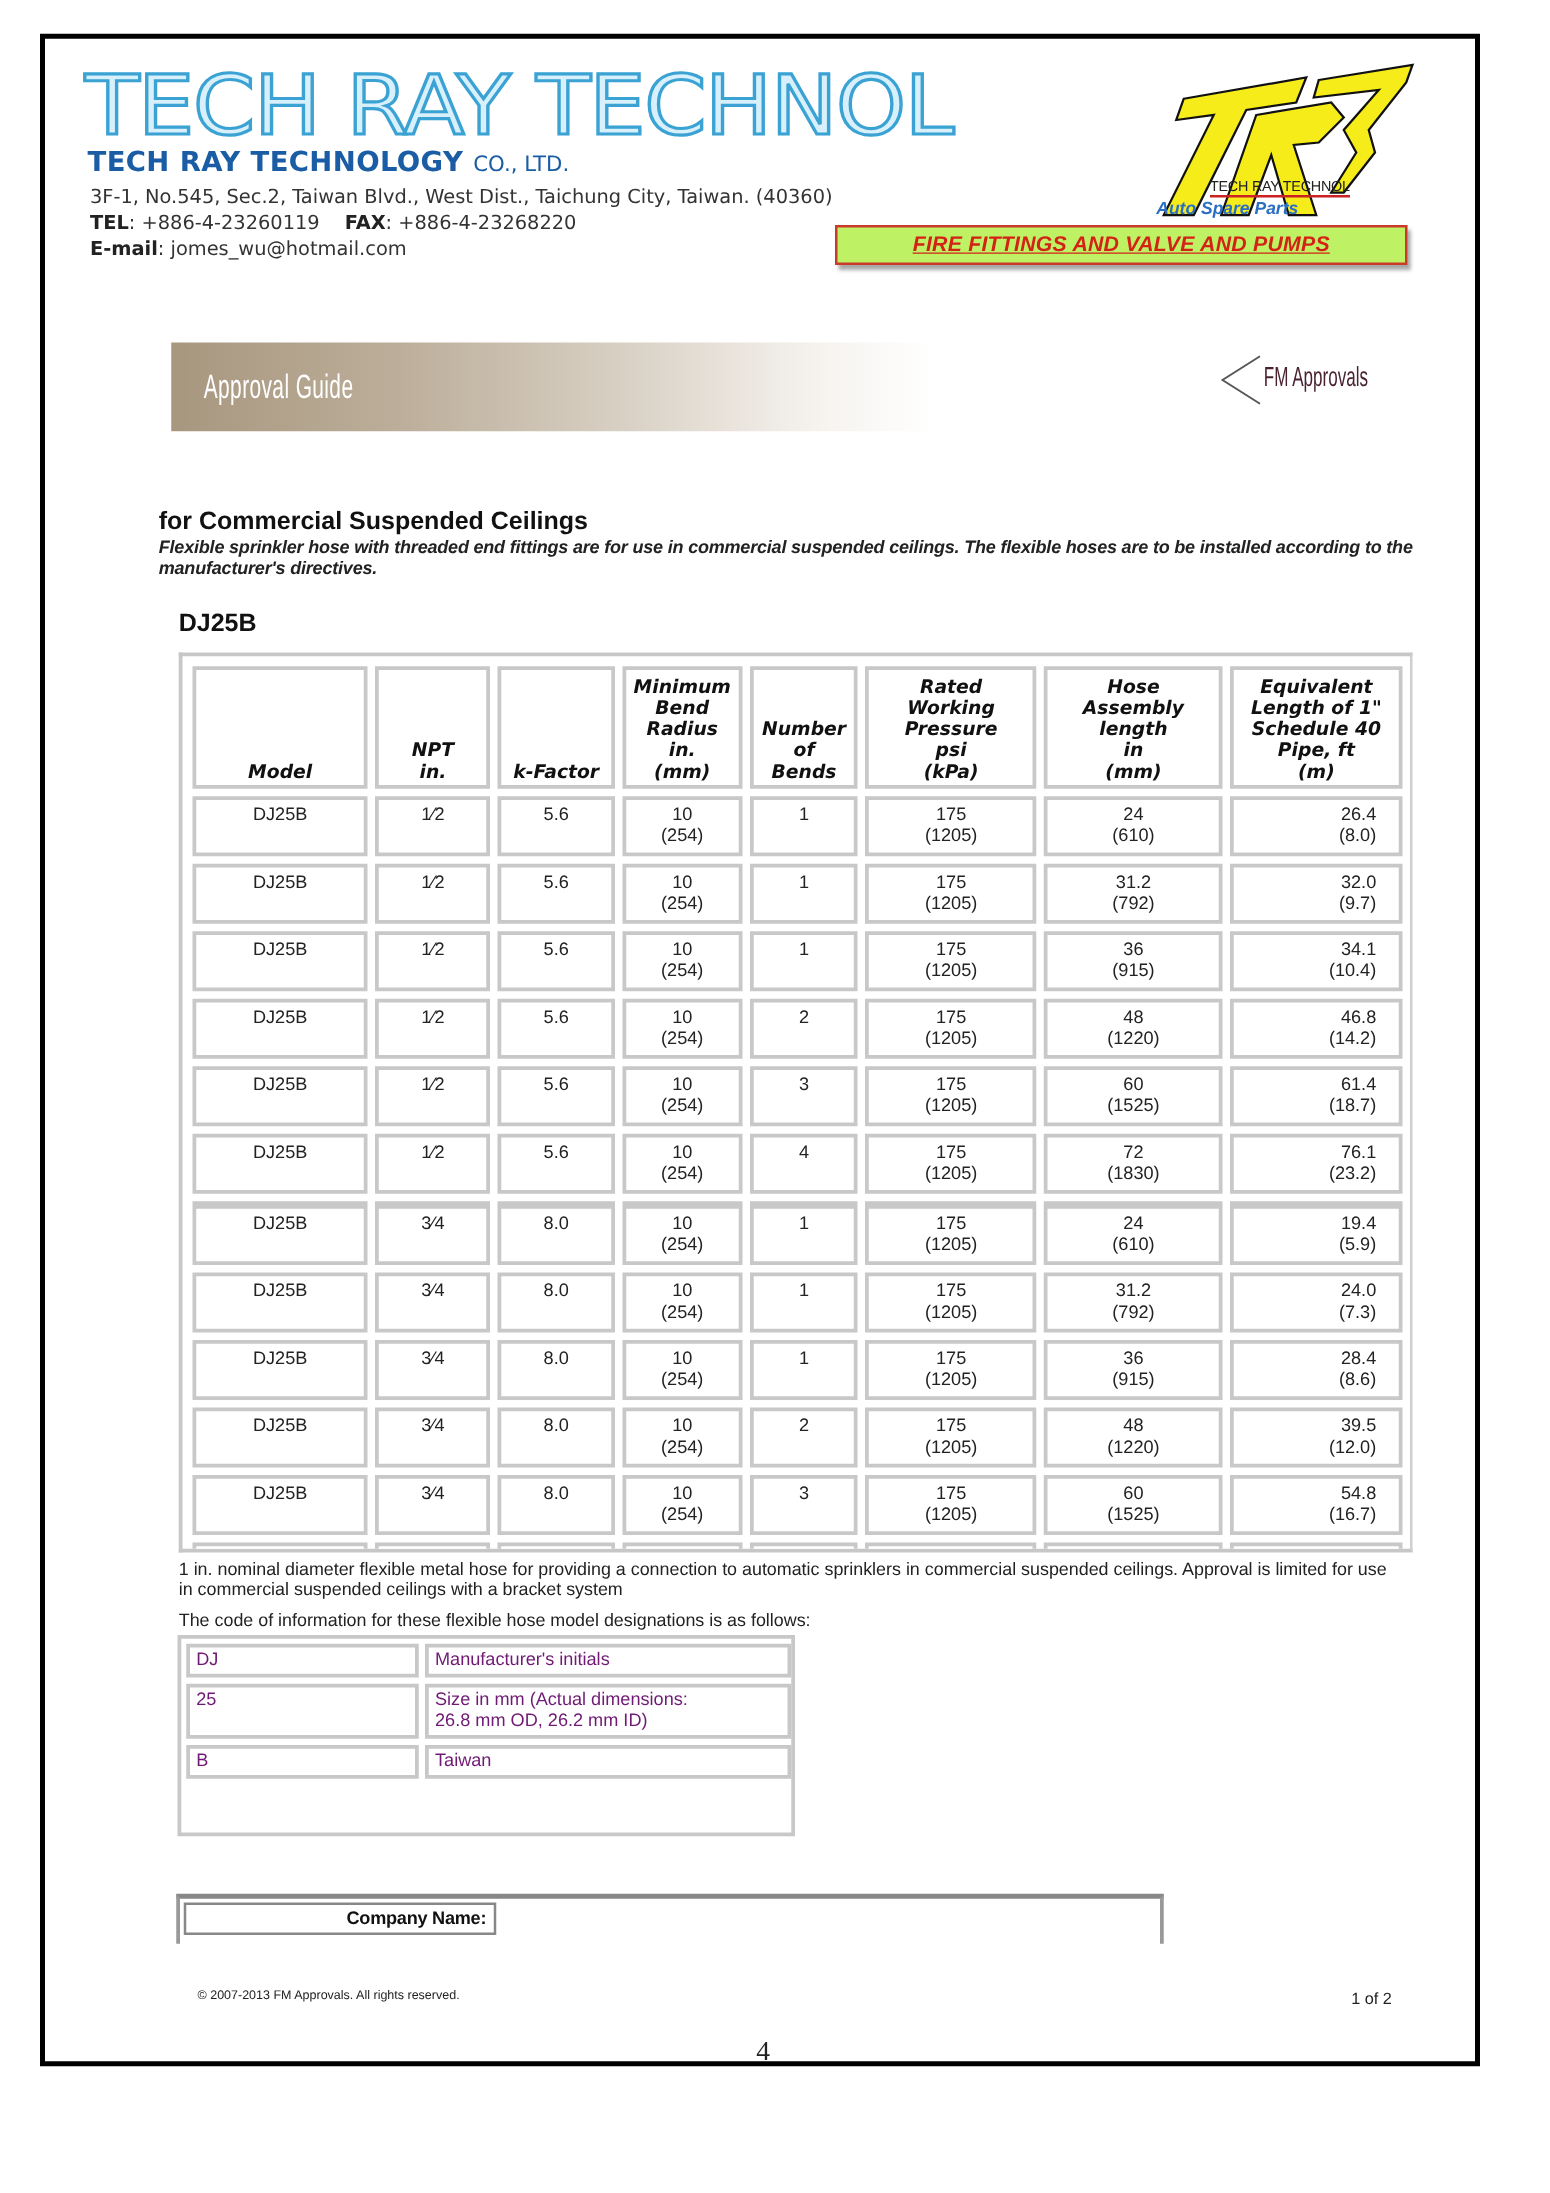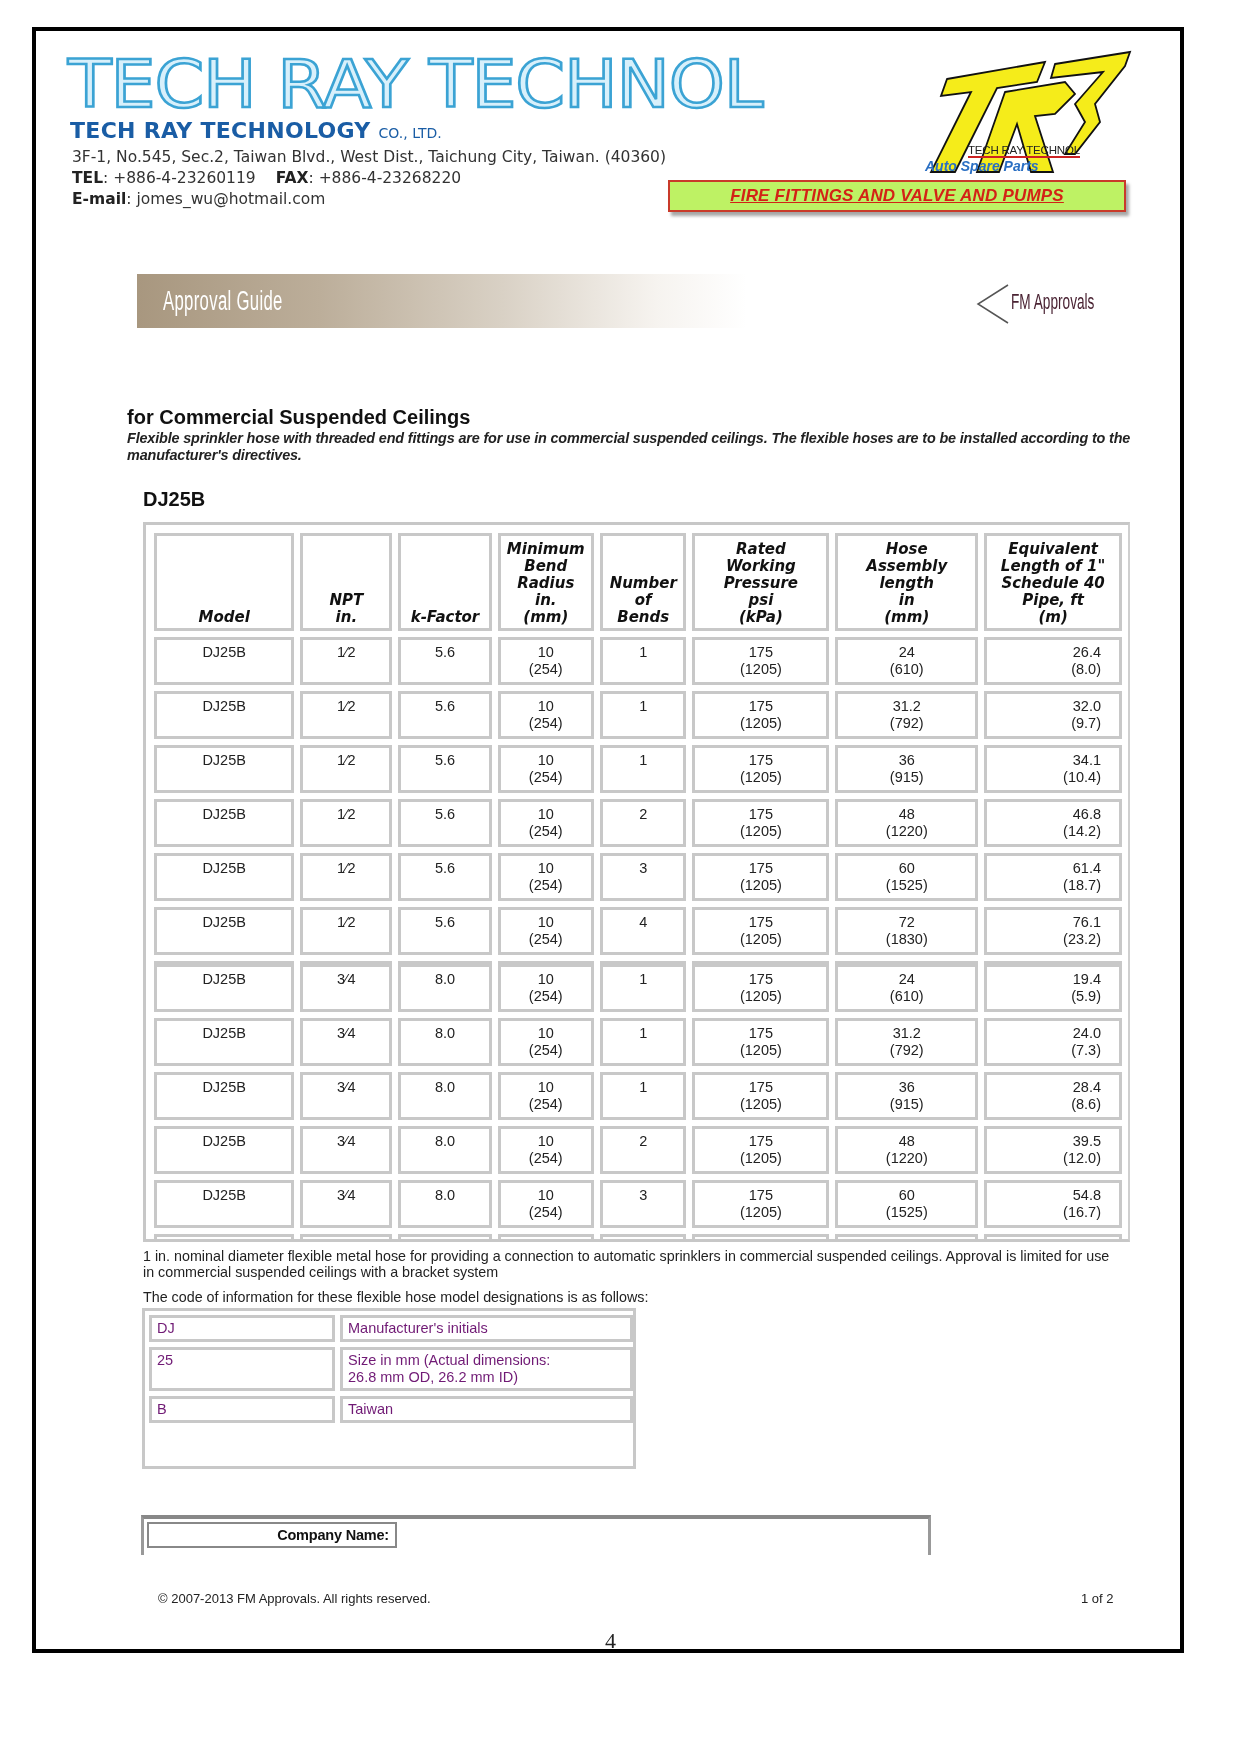--- a/index.html
+++ b/index.html
@@ -17,21 +17,21 @@
       font-family: "DejaVu Sans", sans-serif; font-size: 66px; font-weight: 400;
       letter-spacing: -1px; line-height: 1;
       color: #d8f0fb; -webkit-text-stroke: 2.5px #3ba3d4;
       transform: scaleX(1.08); transform-origin: left top;
     }
     .company-line {
       position: absolute; left: 70px; top: 118px; white-space: nowrap;
       font-family: "DejaVu Sans", sans-serif;
     }
     .company-bold { font-size: 22px; font-weight: 700; color: #1a5da5; letter-spacing: 0.3px; }
-    .company-suffix { font-size: 14px; color: #1a5da5; margin-left: 8px; }
+    .company-suffix { font-size: 17px; color: #1a5da5; margin-left: 8px; }
     .addr-line {
       position: absolute; left: 72px; font-family: "DejaVu Sans", sans-serif;
       font-size: 15.5px; color: #333; white-space: nowrap;
     }
     .addr-line b { color: #222; }
     .addr-1 { top: 148px; }
     .addr-2 { top: 169px; }
     .addr-3 { top: 190px; }
     .addr-gap { display: inline-block; width: 20px; }
 
@@ -52,21 +52,21 @@
       box-shadow: 3px 4px 3px rgba(0,0,0,0.35);
       display: flex; align-items: center; justify-content: center;
     }
     .fire-text {
       font-size: 17px; font-weight: 700; font-style: italic; color: #d32216;
       text-decoration: underline; letter-spacing: 0.2px; white-space: nowrap;
     }
 
     
     .approval-band {
-      position: absolute; left: 137px; top: 274px; width: 610px; height: 54px;
+      position: absolute; left: 137px; top: 274px; width: 610px; height: 71px;
       background: linear-gradient(to right, #a8977f 0%, #bcae9a 30%, #d9d1c5 60%, #f6f3ef 85%, #ffffff 100%);
       display: flex; align-items: center; padding-left: 26px;
     }
     .approval-title {
       font-family: "Liberation Sans", sans-serif; font-size: 27px; color: #fff;
       transform: scaleX(0.62); transform-origin: left center; white-space: nowrap;
       letter-spacing: 0.5px;
     }
     .fm-logo { position: absolute; left: 974px; top: 282px; width: 130px; height: 44px; }
     .fm-text {
@@ -148,21 +148,21 @@
       width: 250px; height: 26px; border: 2px solid #888; text-align: right;
       font-size: 14.5px; font-weight: 700; padding: 3px 6px 4px 0; color: #111;
       letter-spacing: -0.2px;
     }
     .cb-value {
       flex: 1; height: 26px; border: 2px solid #888; font-family: "DejaVu Sans Mono", monospace;
       font-size: 13.5px; padding: 4px 6px 0 6px; color: #222; letter-spacing: 0.5px;
     }
 
     .copyright {
-      position: absolute; left: 158px; top: 1591px; font-size: 13px; color: #222; white-space: nowrap;
+      position: absolute; left: 158px; top: 1591px; font-size: 10px; color: #222; white-space: nowrap;
     }
     .page-of {
       position: absolute; left: 1081px; top: 1591px; font-size: 13px; color: #222; white-space: nowrap;
     }
     .page-num {
       position: absolute; left: 605px; top: 1628px; font-family: "Liberation Serif", serif;
       font-size: 22px; color: #222;
     }
   </style>
 </head>

